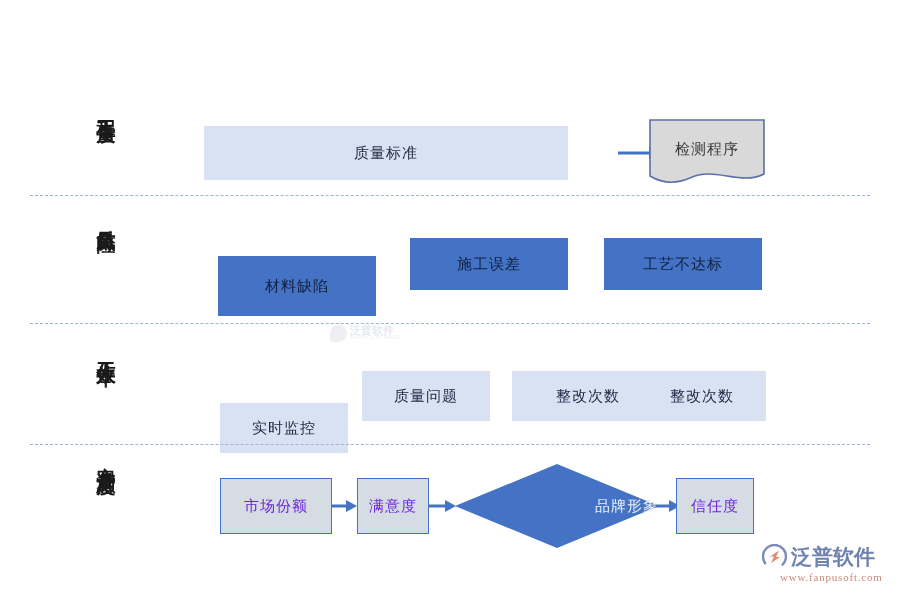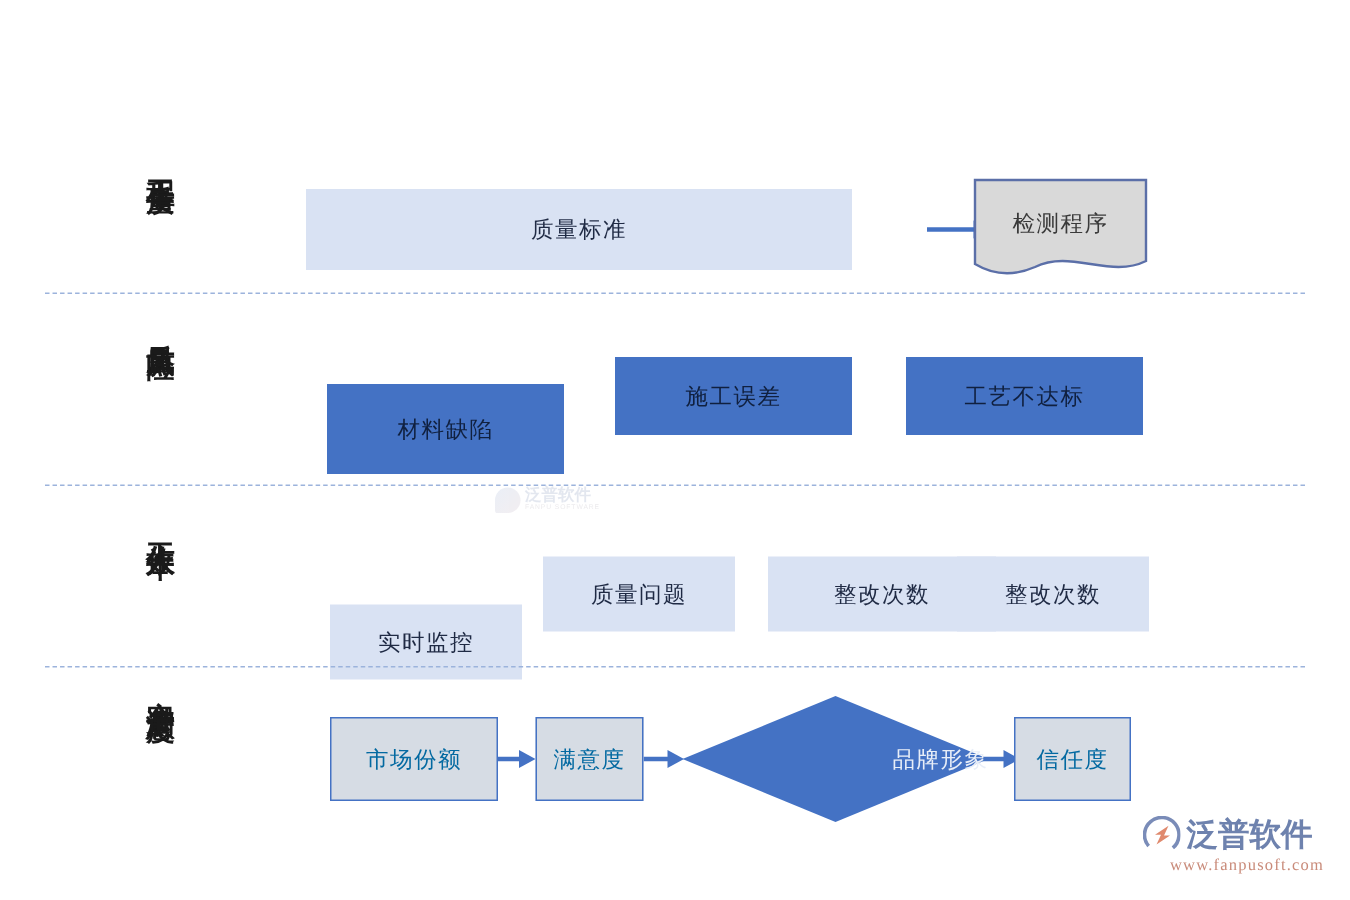--- a/index.html
+++ b/index.html
@@ -92,21 +92,21 @@
     background: #D9E2F3;
     color: #1f2a44;
   }
   .node.solid {
     background: #4472C4;
     color: #10203f;
   }
   .node.outlined {
     background: #D6DCE4;
     border: 1.4px solid #4472C4;
-    color: #0369a1;
+    color: #6d28d9;
   }
 
   
   .doc-shape {
     position: absolute;
     display: flex;
     align-items: center;
     justify-content: center;
   }
   .doc-shape svg {

